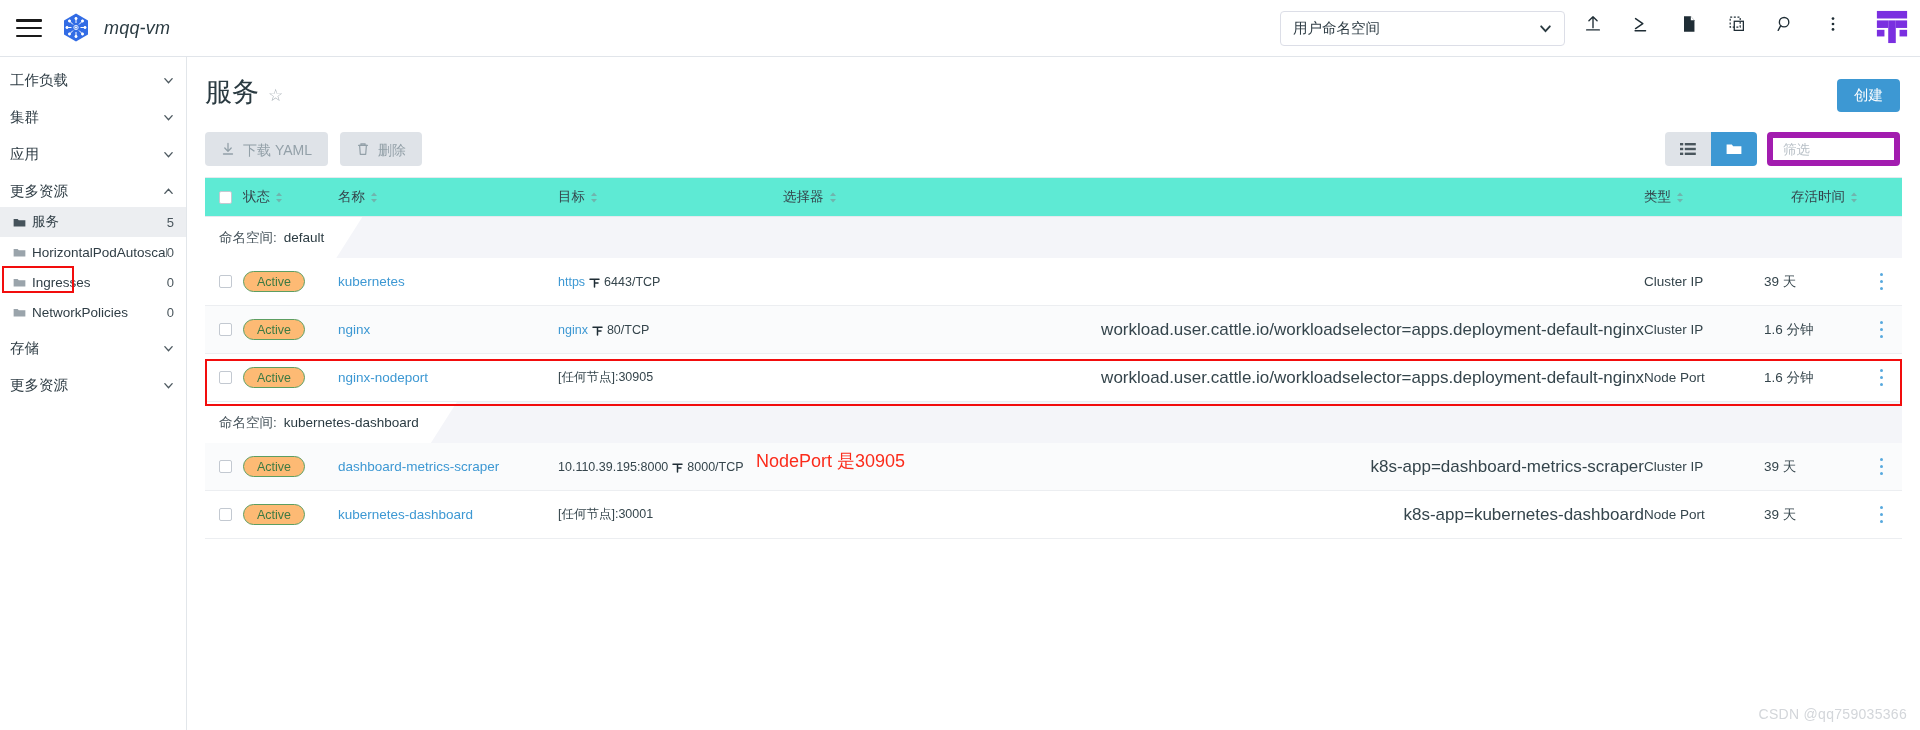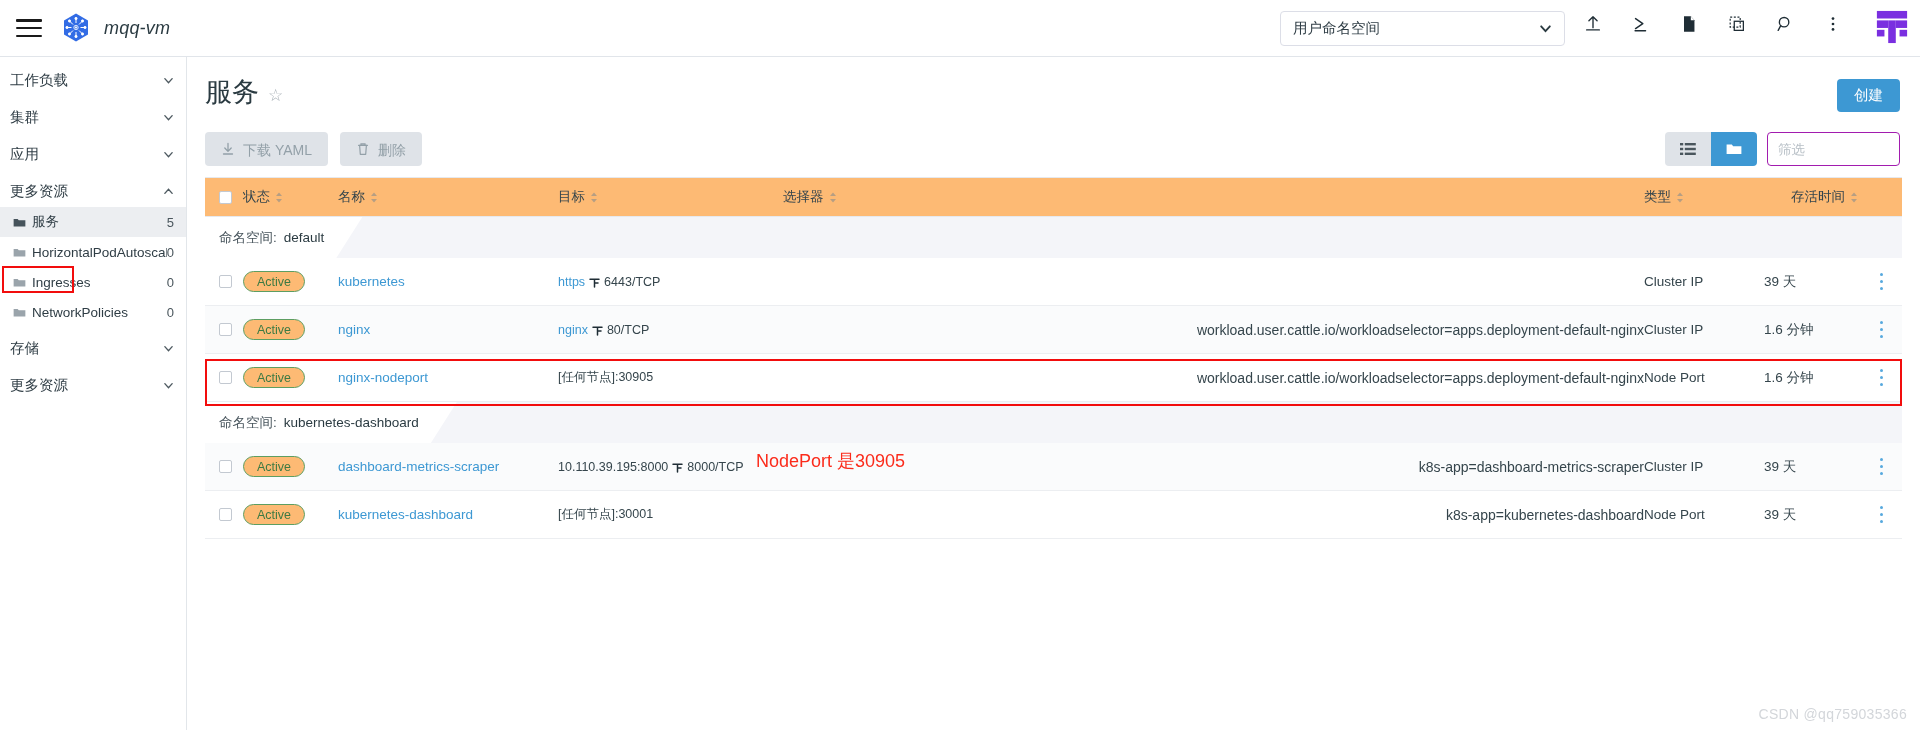--- a/index.html
+++ b/index.html
@@ -80,31 +80,31 @@
   .act-btn svg { width: 14px; height: 14px; }
 
   .viewtoggle { position: absolute; right: 163px; top: 75px; display: flex; height: 34px; border-radius: 4px; overflow: hidden; }
   .vt { width: 46px; display: flex; align-items: center; justify-content: center; cursor: pointer; }
   .vt.off { background: #dfe3e8; }
   .vt.on { background: #3d98d3; }
   .vt svg { width: 16px; height: 14px; }
 
   .filter-input {
     position: absolute; right: 20px; top: 75px; width: 133px; height: 34px;
-    border: 1px solid #a21caf; border-radius: 4px; background: #fff;
+    border: 6px solid #a21caf; border-radius: 4px; background: #fff;
     font-size: 13.5px; color: #35454c; padding: 0 10px; outline: none;
     font-family: "Liberation Sans", sans-serif;
   }
   .filter-input::placeholder { color: #b7bfc6; }
 
   
   .tbl { position: absolute; left: 18px; top: 120px; width: 1697px; }
   .thead {
     display: flex; align-items: center; height: 40px;
-    background: #fdba74; border-top: 1px solid #e6e9ee; border-bottom: 1px solid #e6e9ee;
+    background: #5eead4; border-top: 1px solid #e6e9ee; border-bottom: 1px solid #e6e9ee;
     font-size: 13.5px; color: #35454c;
   }
   .th { display: flex; align-items: center; gap: 5px; }
   .sortico { width: 8px; height: 11px; opacity: .55; }
 
   .c-check { width: 38px; padding-left: 14px; flex: 0 0 38px; }
   .c-status { flex: 0 0 95px; }
   .c-name { flex: 0 0 220px; }
   .c-target { flex: 0 0 225px; }
   .c-selector { flex: 1 1 auto; text-align: right; }
@@ -133,21 +133,21 @@
   .row.alt { background: #fafbfc; }
   .badge {
     display: inline-flex; align-items: center; justify-content: center;
     height: 21px; padding: 0 13px; border: 1px solid #5d9e62; border-radius: 11px;
     color: #3d7a43; font-size: 12.5px; background: #fdba74;
   }
   .lnk { color: #3d98d3; cursor: pointer; }
   .tgt { display: flex; align-items: center; gap: 4px; font-size: 12.5px; color: #35454c; }
   .tgt .p1 { color: #3d98d3; }
   .porti { width: 11px; height: 12px; }
-  .sel { font-size: 14px; color: #35454c; }
+  .sel { font-size: 17px; color: #35454c; }
   .typ { font-size: 13.5px; color: #35454c; }
   .age { font-size: 13.5px; color: #35454c; }
   .kebab { width: 4px; height: 17px; display: flex; flex-direction: column; justify-content: space-between; cursor: pointer; }
   .kebab i { width: 3.2px; height: 3.2px; background: #57a9de; border-radius: 50%; display: block; }
 
   
   .redbox-row {
     position: absolute; left: 0px; top: 182px; width: 1697px; height: 47px;
     border: 2.5px solid #f20d0d; pointer-events: none; z-index: 5;
   }

